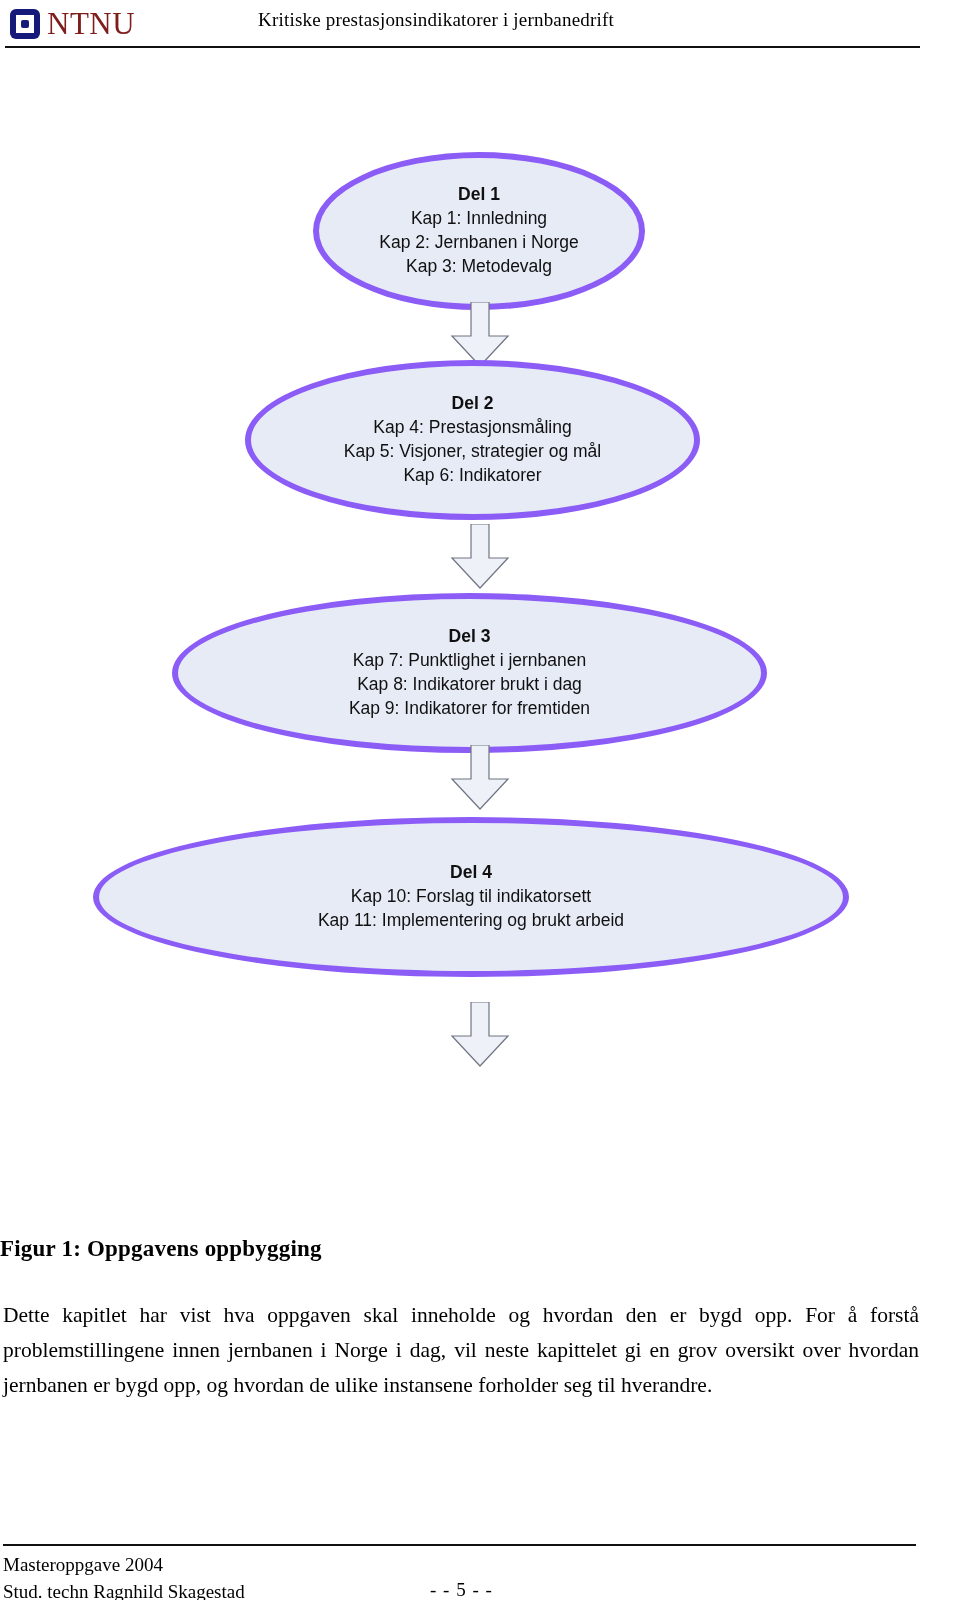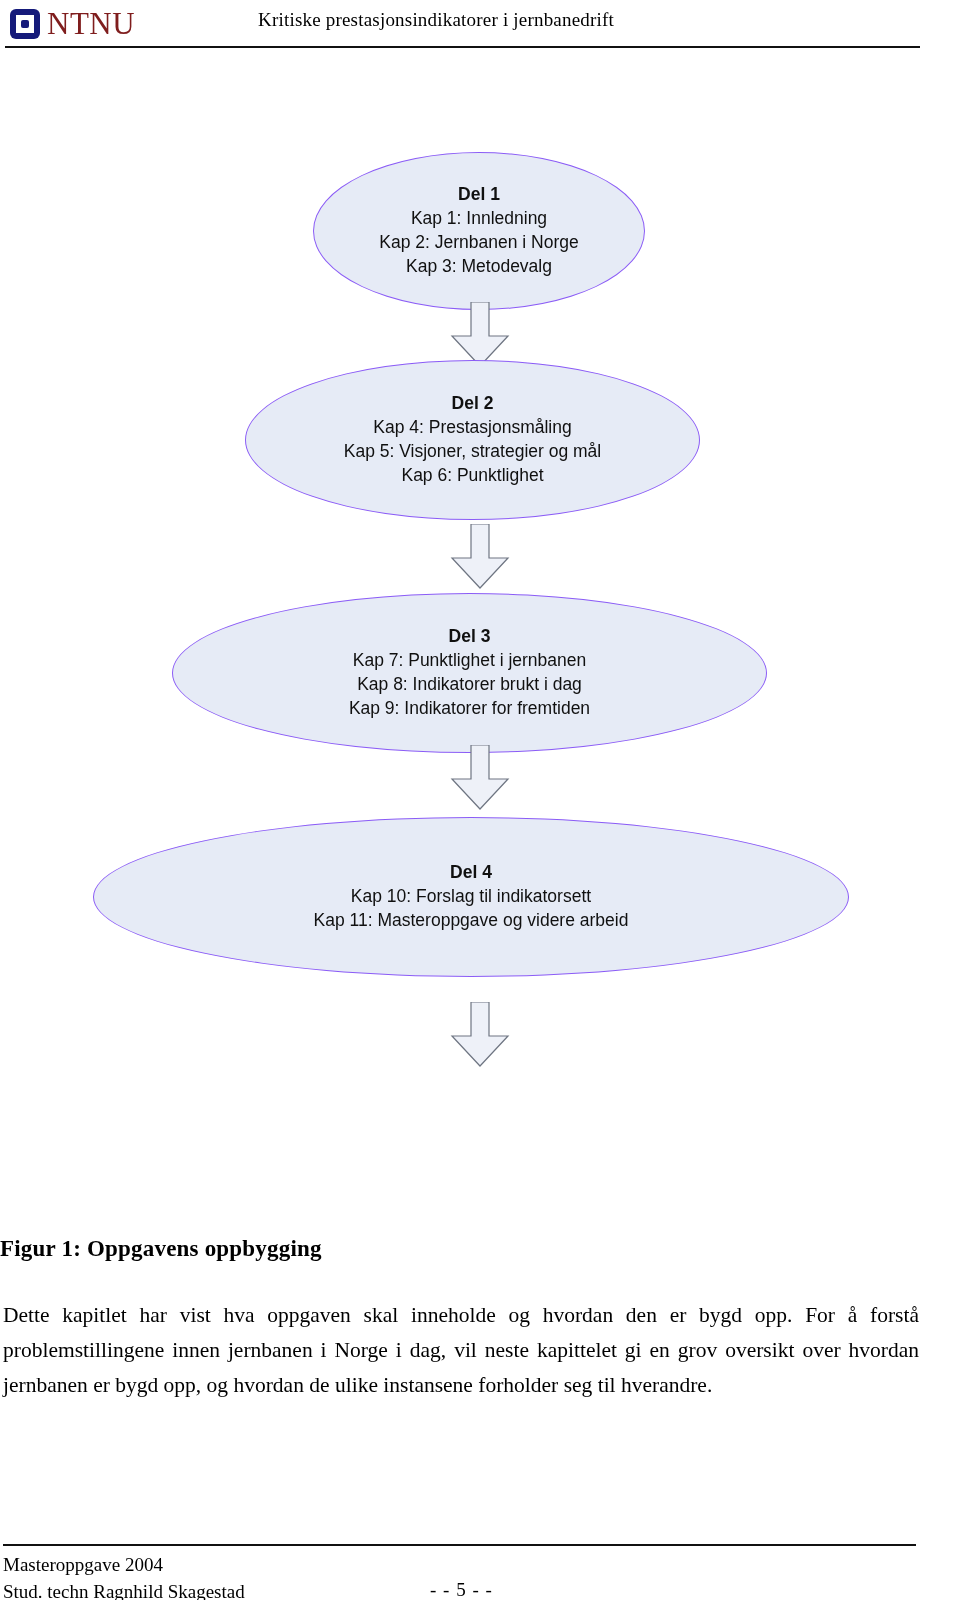--- a/index.html
+++ b/index.html
@@ -86,21 +86,21 @@
   
   .diagram {
     position: absolute;
     left: 0;
     top: 120px;
     width: 960px;
     height: 1090px;
   }
   .node {
     position: absolute;
-    border: 1px solid #8b5cf6;
+    border: 6px solid #8b5cf6;
     border-radius: 50%;
     background: #e6ebf6;
     box-sizing: border-box;
     display: flex;
     flex-direction: column;
     align-items: center;
     justify-content: center;
     text-align: center;
     font-family: "Liberation Sans", sans-serif;
     font-size: 17.5px;
@@ -203,21 +203,21 @@
   <div class="arrow" style="left:444px; top:182px; width:72px; height:66px;">
     <svg viewBox="0 0 72 66" preserveAspectRatio="none" aria-hidden="true">
       <polygon points="27,0 45,0 45,34 64,34 36,64 8,34 27,34" fill="#eef1f8" stroke="#6e7582" stroke-width="1.2"></polygon>
     </svg>
   </div>
 
   <div class="node n2" style="left:245px; top:240px; width:455px; height:160px;">
     <div class="node-title">Del 2</div>
     <div class="node-line">Kap 4: Prestasjonsmåling</div>
     <div class="node-line">Kap 5: Visjoner, strategier og mål</div>
-    <div class="node-line">Kap 6: Punktlighet</div>
+    <div class="node-line">Kap 6: Indikatorer</div>
   </div>
 
   <div class="arrow" style="left:444px; top:404px; width:72px; height:66px;">
     <svg viewBox="0 0 72 66" preserveAspectRatio="none" aria-hidden="true">
       <polygon points="27,0 45,0 45,34 64,34 36,64 8,34 27,34" fill="#eef1f8" stroke="#6e7582" stroke-width="1.2"></polygon>
     </svg>
   </div>
 
   <div class="node n3" style="left:172px; top:473px; width:595px; height:160px;">
     <div class="node-title">Del 3</div>
@@ -228,21 +228,21 @@
 
   <div class="arrow" style="left:444px; top:625px; width:72px; height:66px;">
     <svg viewBox="0 0 72 66" preserveAspectRatio="none" aria-hidden="true">
       <polygon points="27,0 45,0 45,34 64,34 36,64 8,34 27,34" fill="#eef1f8" stroke="#6e7582" stroke-width="1.2"></polygon>
     </svg>
   </div>
 
   <div class="node n4" style="left:93px; top:697px; width:756px; height:160px;">
     <div class="node-title">Del 4</div>
     <div class="node-line">Kap 10: Forslag til indikatorsett</div>
-    <div class="node-line">Kap 11: Masteroppgave og videre arbeid</div>
+    <div class="node-line">Kap 11: Implementering og brukt arbeid</div>
   </div>
 
   <div class="arrow" style="left:444px; top:882px; width:72px; height:66px;">
     <svg viewBox="0 0 72 66" preserveAspectRatio="none" aria-hidden="true">
       <polygon points="27,0 45,0 45,34 64,34 36,64 8,34 27,34" fill="#eef1f8" stroke="#6e7582" stroke-width="1.2"></polygon>
     </svg>
   </div>
 
 
 </div>

